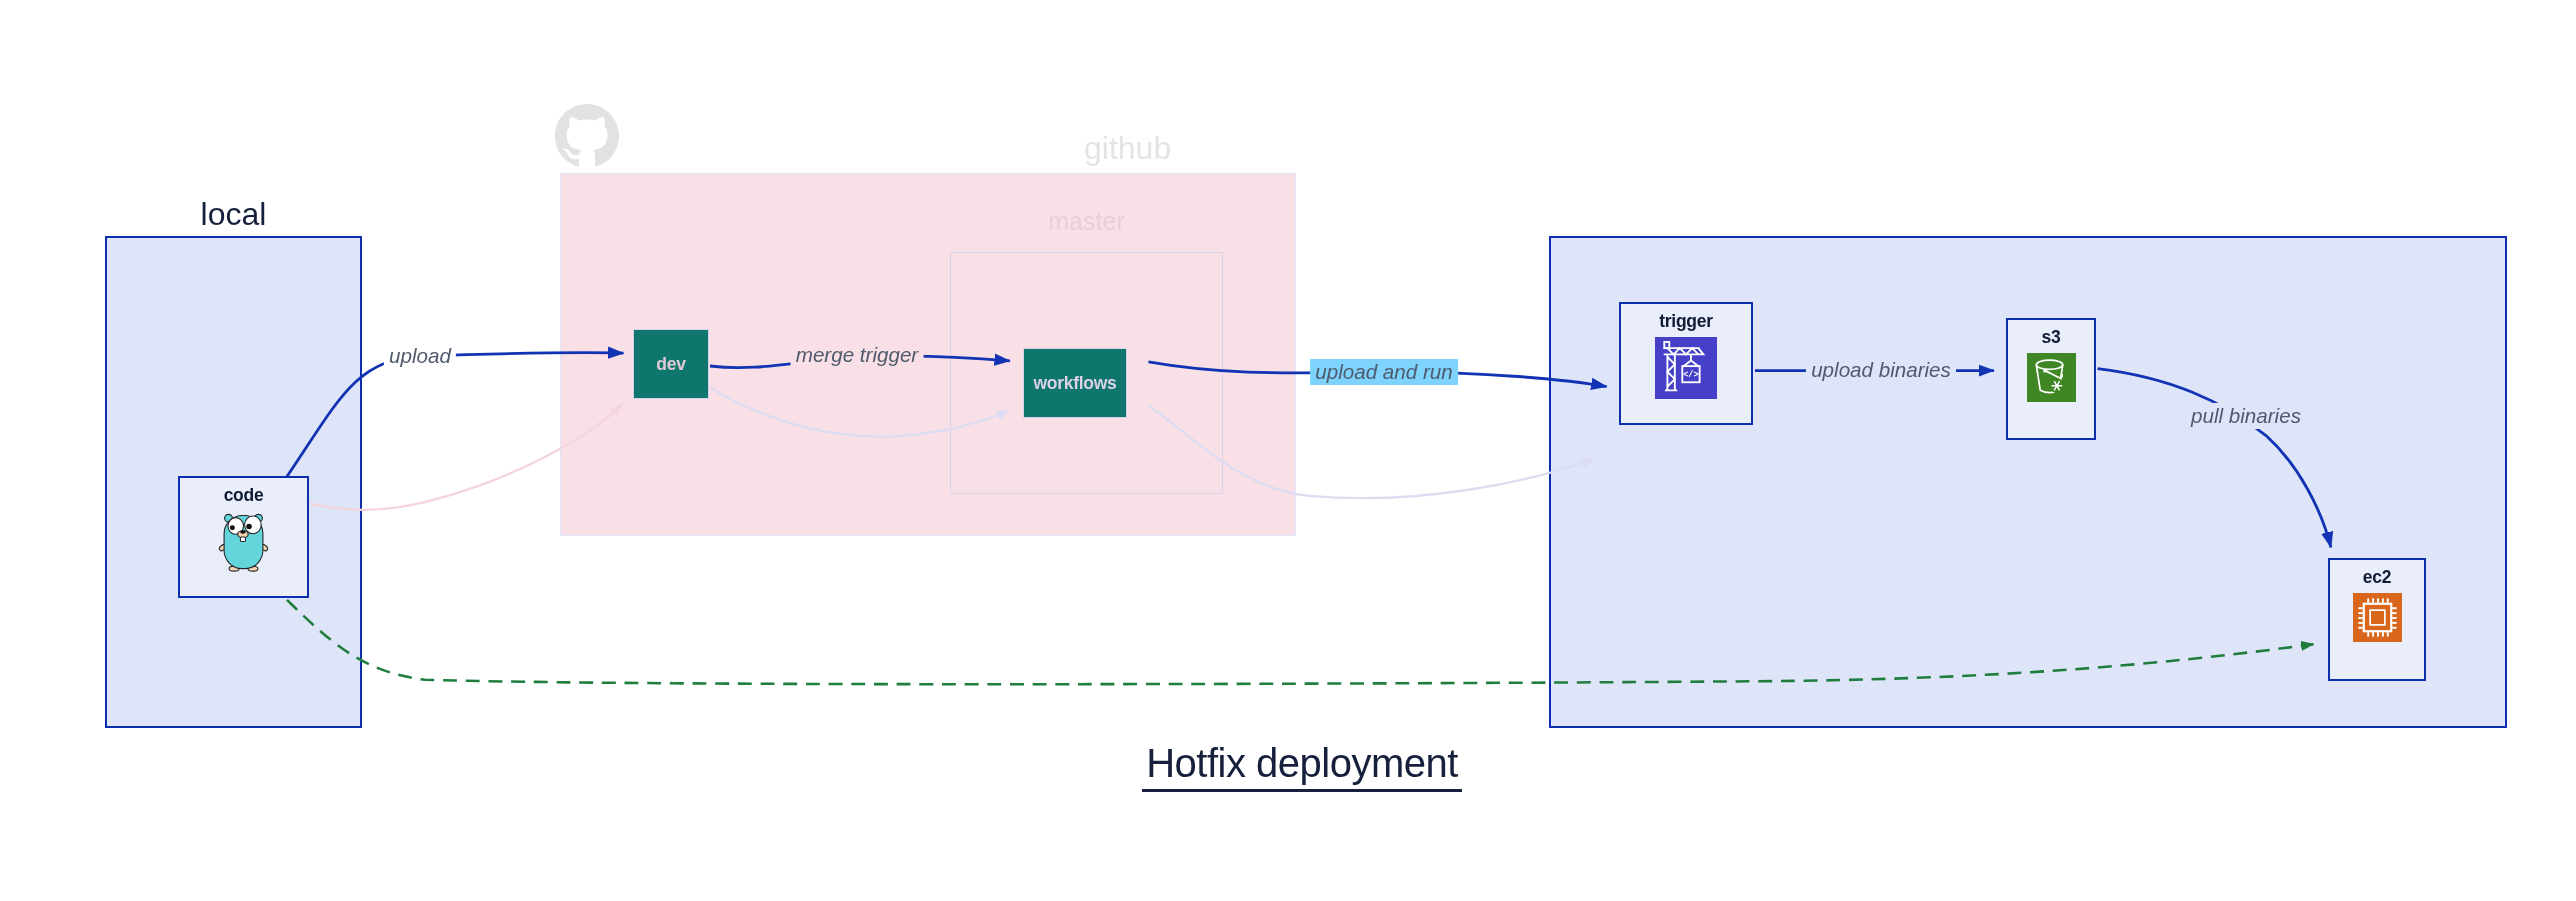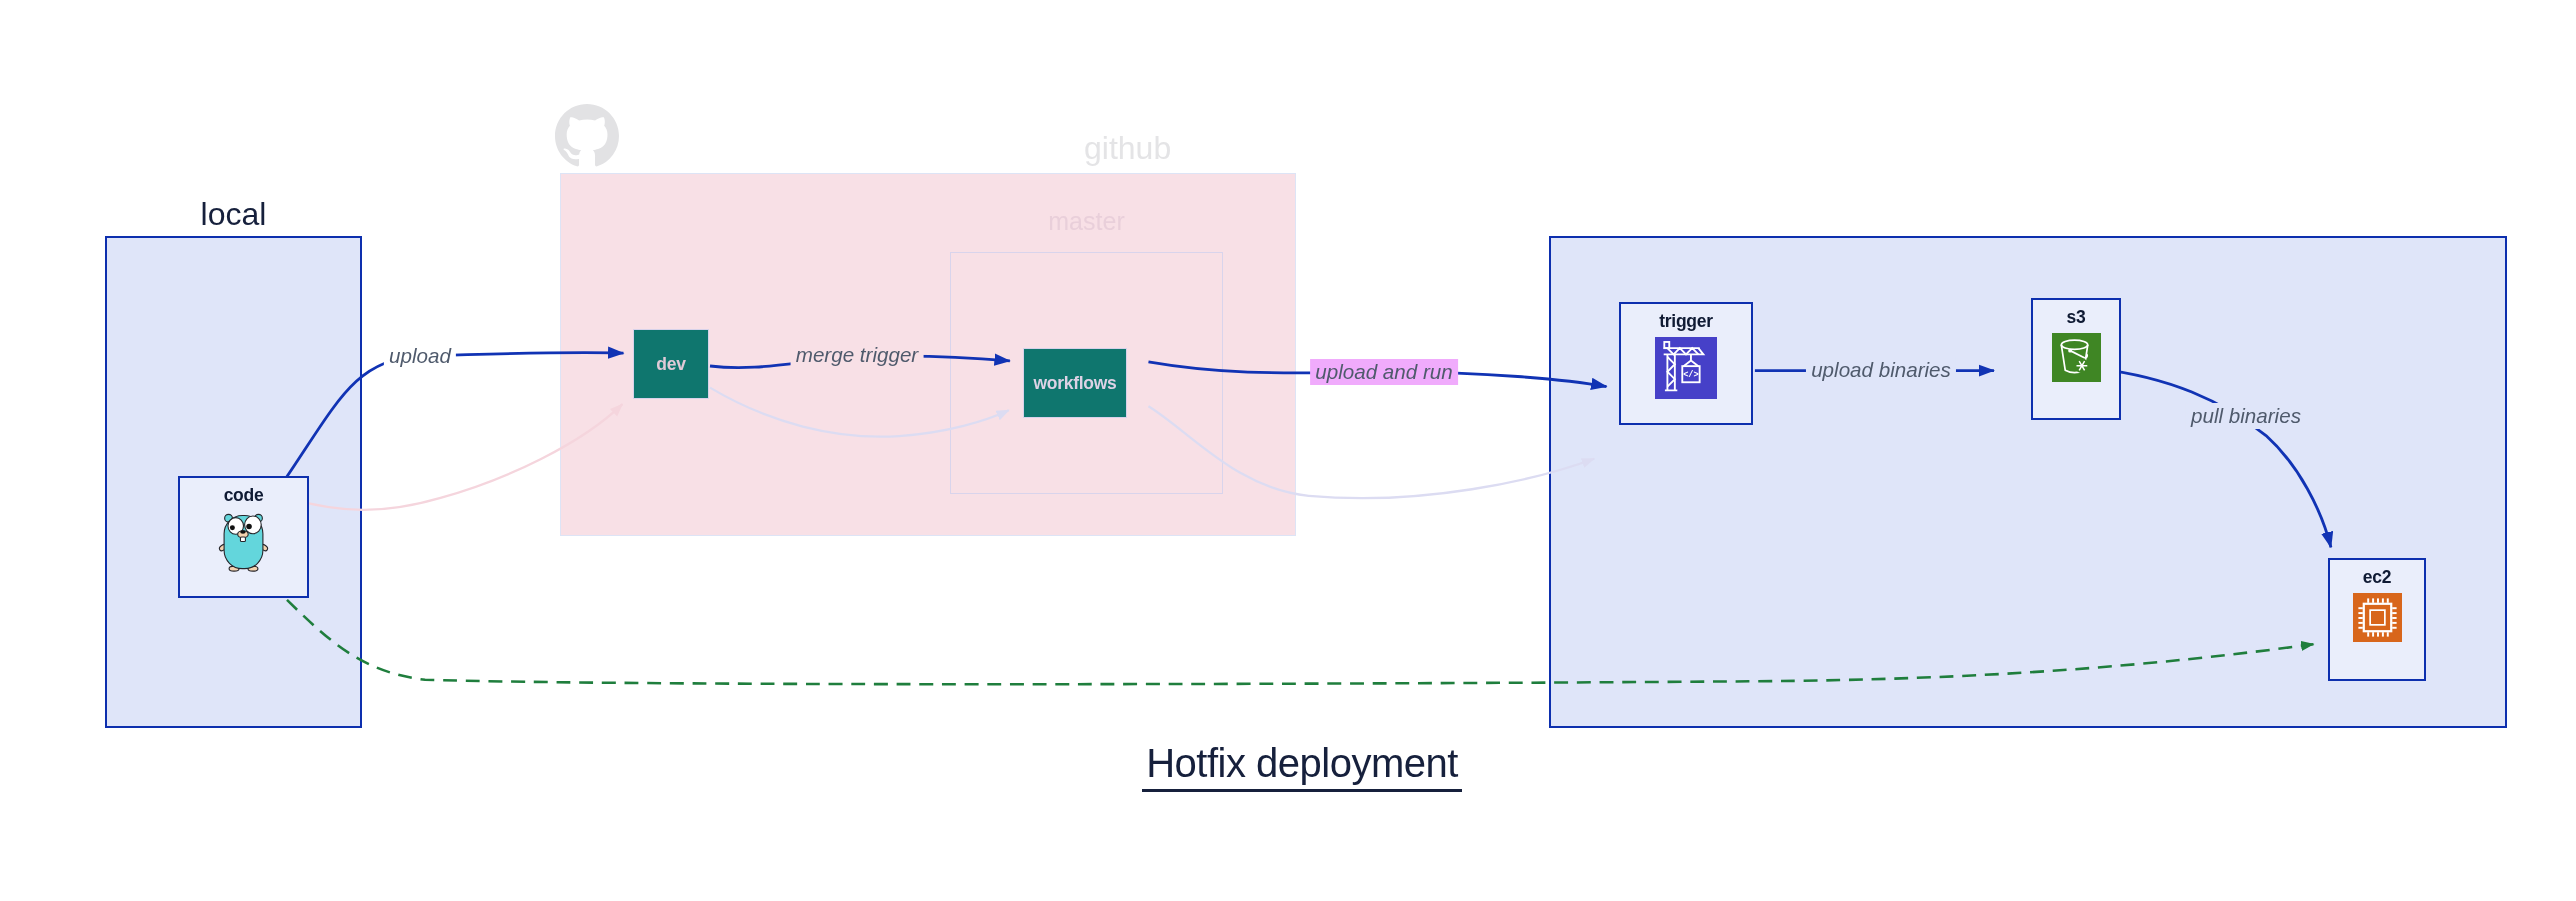--- a/index.html
+++ b/index.html
@@ -26,33 +26,33 @@
   .node .nlabel{font-weight:bold;font-size:17.5px;letter-spacing:-0.3px;white-space:nowrap;line-height:23px;}
   .node-active{background:#eaeefb;border:2.6px solid #0d2fae;padding-top:6.2px;}
   .node-active .nlabel{color:#0f1a33;}
   .node-faded{background:#0f766e;border:1.5px solid #d7d2ea;justify-content:center;align-items:center;}
   .n-code{left:178px;top:476px;width:131px;height:122px;}
   .n-dev{left:633px;top:329px;width:76px;height:70px;}
   .n-dev .nlabel{color:#e0cad7;}
   .n-workflows{left:1023px;top:348px;width:104px;height:70px;}
   .n-workflows .nlabel{color:#dcd2e5;}
   .n-builders{left:1619px;top:302px;width:134px;height:123px;}
-  .n-s3{left:2006px;top:298px;width:90px;height:122px;margin-left:25px;}
+  .n-s3{left:2006px;top:318px;width:90px;height:122px;}
   .n-ec2{left:2328px;top:558px;width:98px;height:123px;}
   .icon{margin-top:4.1px;display:block;}
   .icon-tile{display:block;}
 
   
   .edges{position:absolute;left:0;top:0;pointer-events:none;}
 
   .elabel{position:absolute;transform:translate(-50%,-50%);font-style:italic;font-size:20.6px;
           color:#4f5a6c;white-space:nowrap;padding:1px 5.2px;}
   .el-commit{left:420px;top:356px;background:#ffffff;}
   .el-merge{left:857px;top:355px;background:#f8e0e6;}
-  .el-uploadrun{left:1384px;top:372px;background:#f0abfc;}
+  .el-uploadrun{left:1384px;top:372px;background:#7dd3fc;}
   .el-uploadbin{left:1881px;top:370px;background:#dfe5f9;text-align:center;}
   .el-pullbin{left:2246px;top:416px;background:#dfe5f9;}
 
   
   .title-wrap{position:absolute;left:0;top:741px;width:2604px;text-align:center;}
   .title{display:inline-block;font-size:40px;color:#16203c;border-bottom:3.6px solid #16203c;
          padding:0 4.1px 3.1px 4.1px;letter-spacing:-0.5px;}
 </style>
 </head>
 <body>

